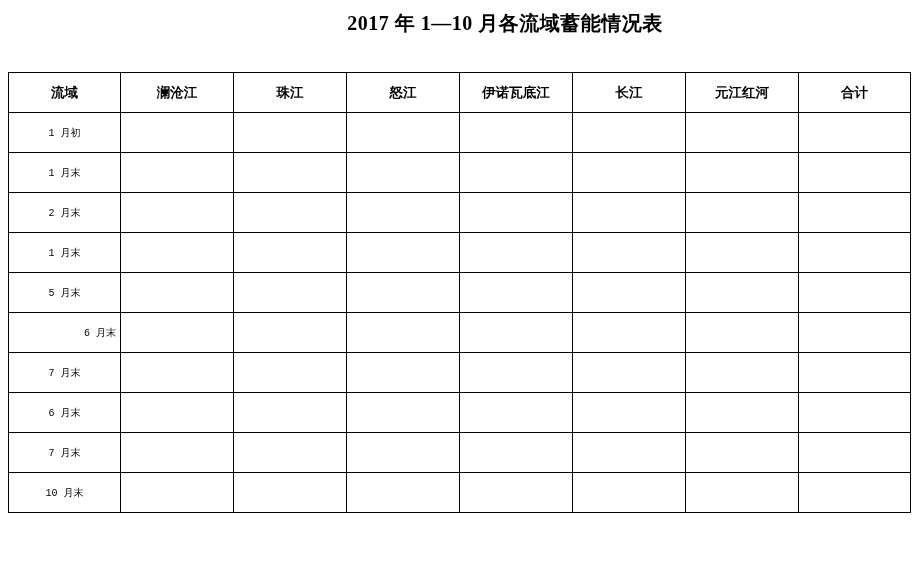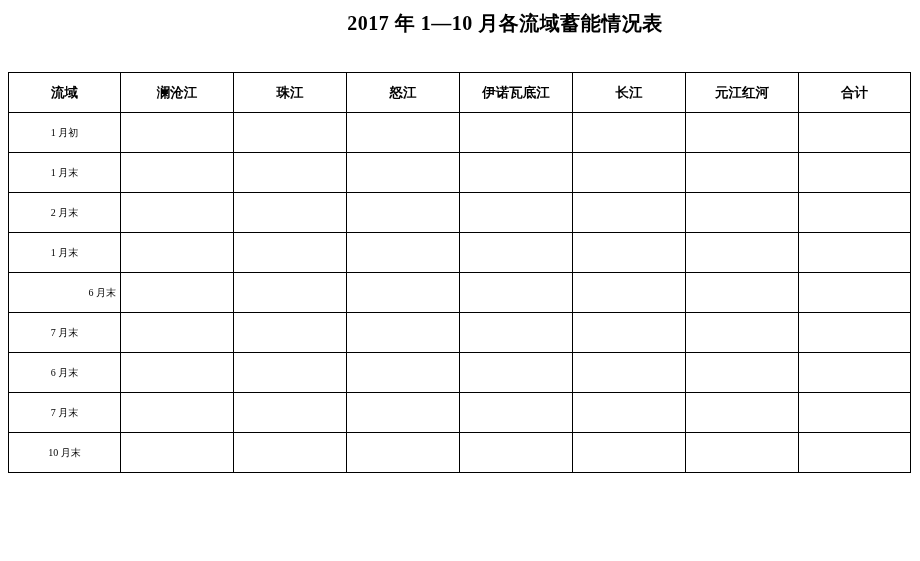--- a/index.html
+++ b/index.html
@@ -39,20 +39,21 @@
     position: absolute;
     top: 72px;
     left: 8px;
     width: 904px;
   }
   table.data-table {
     border-collapse: collapse;
     table-layout: fixed;
     width: 860px;
     font-size: 13px;
+    font-family: Liberation Mono, monospace;
   }
   table.data-table td,
   table.data-table th {
     border: 1px solid #000000;
     height: 40px;
     padding: 0 4px;
     text-align: center;
     vertical-align: middle;
     font-weight: normal;
     box-sizing: border-box;
@@ -131,20 +132,30 @@
         <tr>
           <td class="row-label">1 月末</td>
           <td class="cell-empty"></td>
           <td class="cell-empty"></td>
           <td class="cell-empty"></td>
           <td class="cell-empty"></td>
           <td class="cell-empty"></td>
           <td class="cell-empty"></td>
           <td class="cell-empty"></td>
         </tr>
+        <tr>
+          <td class="row-label">5 月末</td>
+          <td class="cell-empty"></td>
+          <td class="cell-empty"></td>
+          <td class="cell-empty"></td>
+          <td class="cell-empty"></td>
+          <td class="cell-empty"></td>
+          <td class="cell-empty"></td>
+          <td class="cell-empty"></td>
+        </tr>
         <tr class="dotted-top">
           <td class="row-label">6 月末</td>
           <td class="cell-empty"></td>
           <td class="cell-empty"></td>
           <td class="cell-empty"></td>
           <td class="cell-empty"></td>
           <td class="cell-empty"></td>
           <td class="cell-empty"></td>
           <td class="cell-empty"></td>
         </tr>

